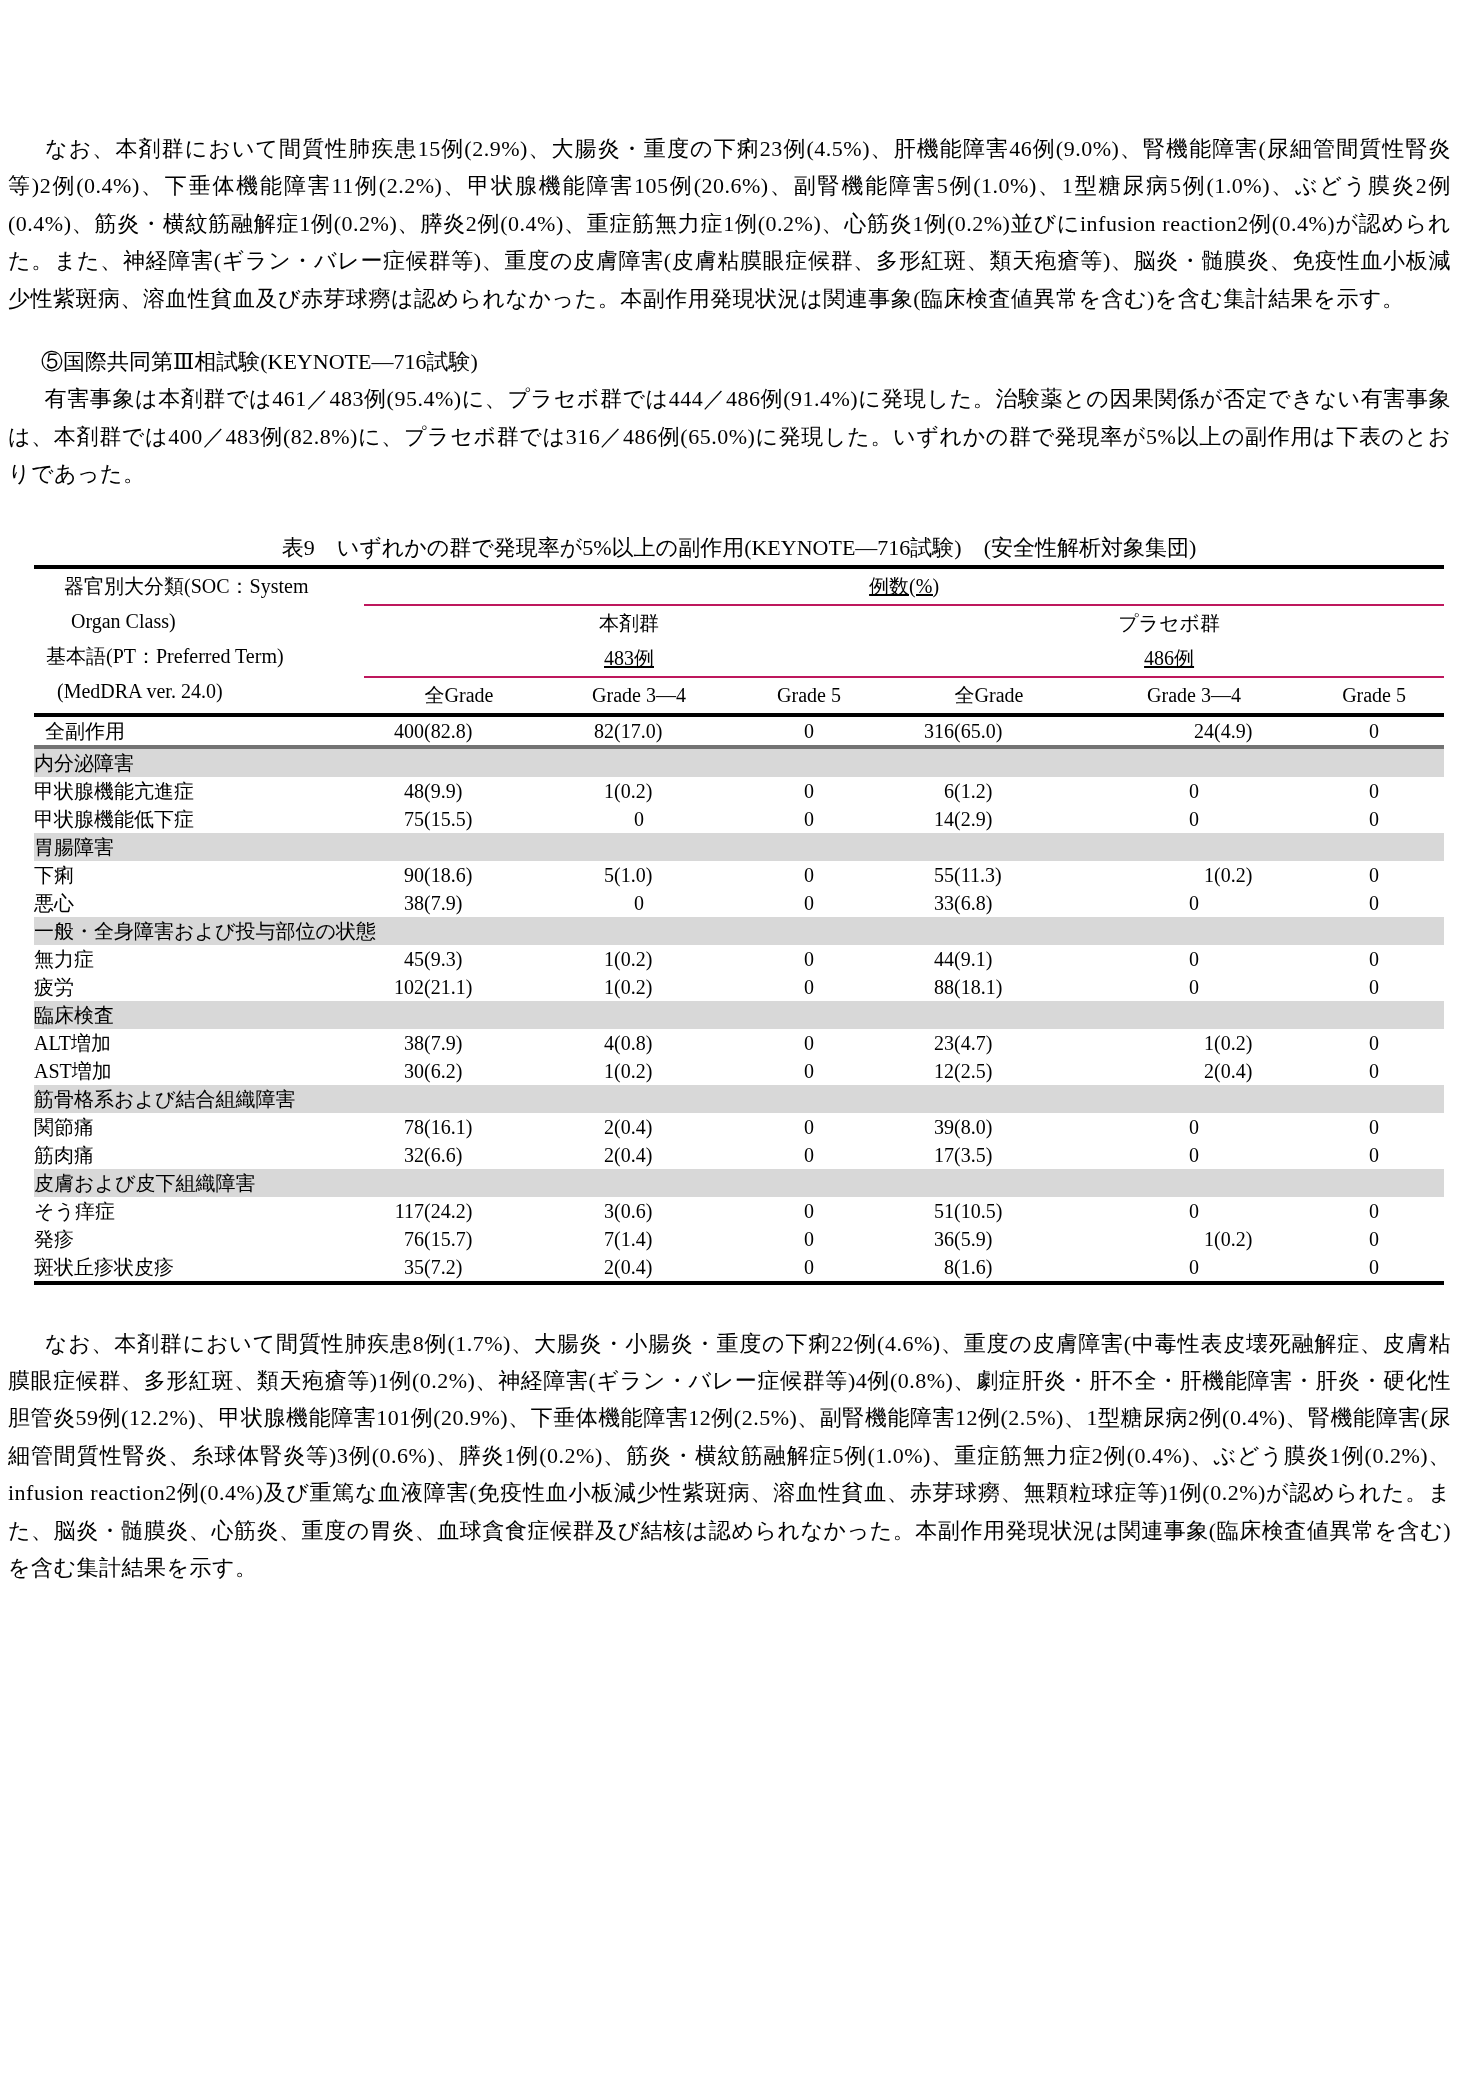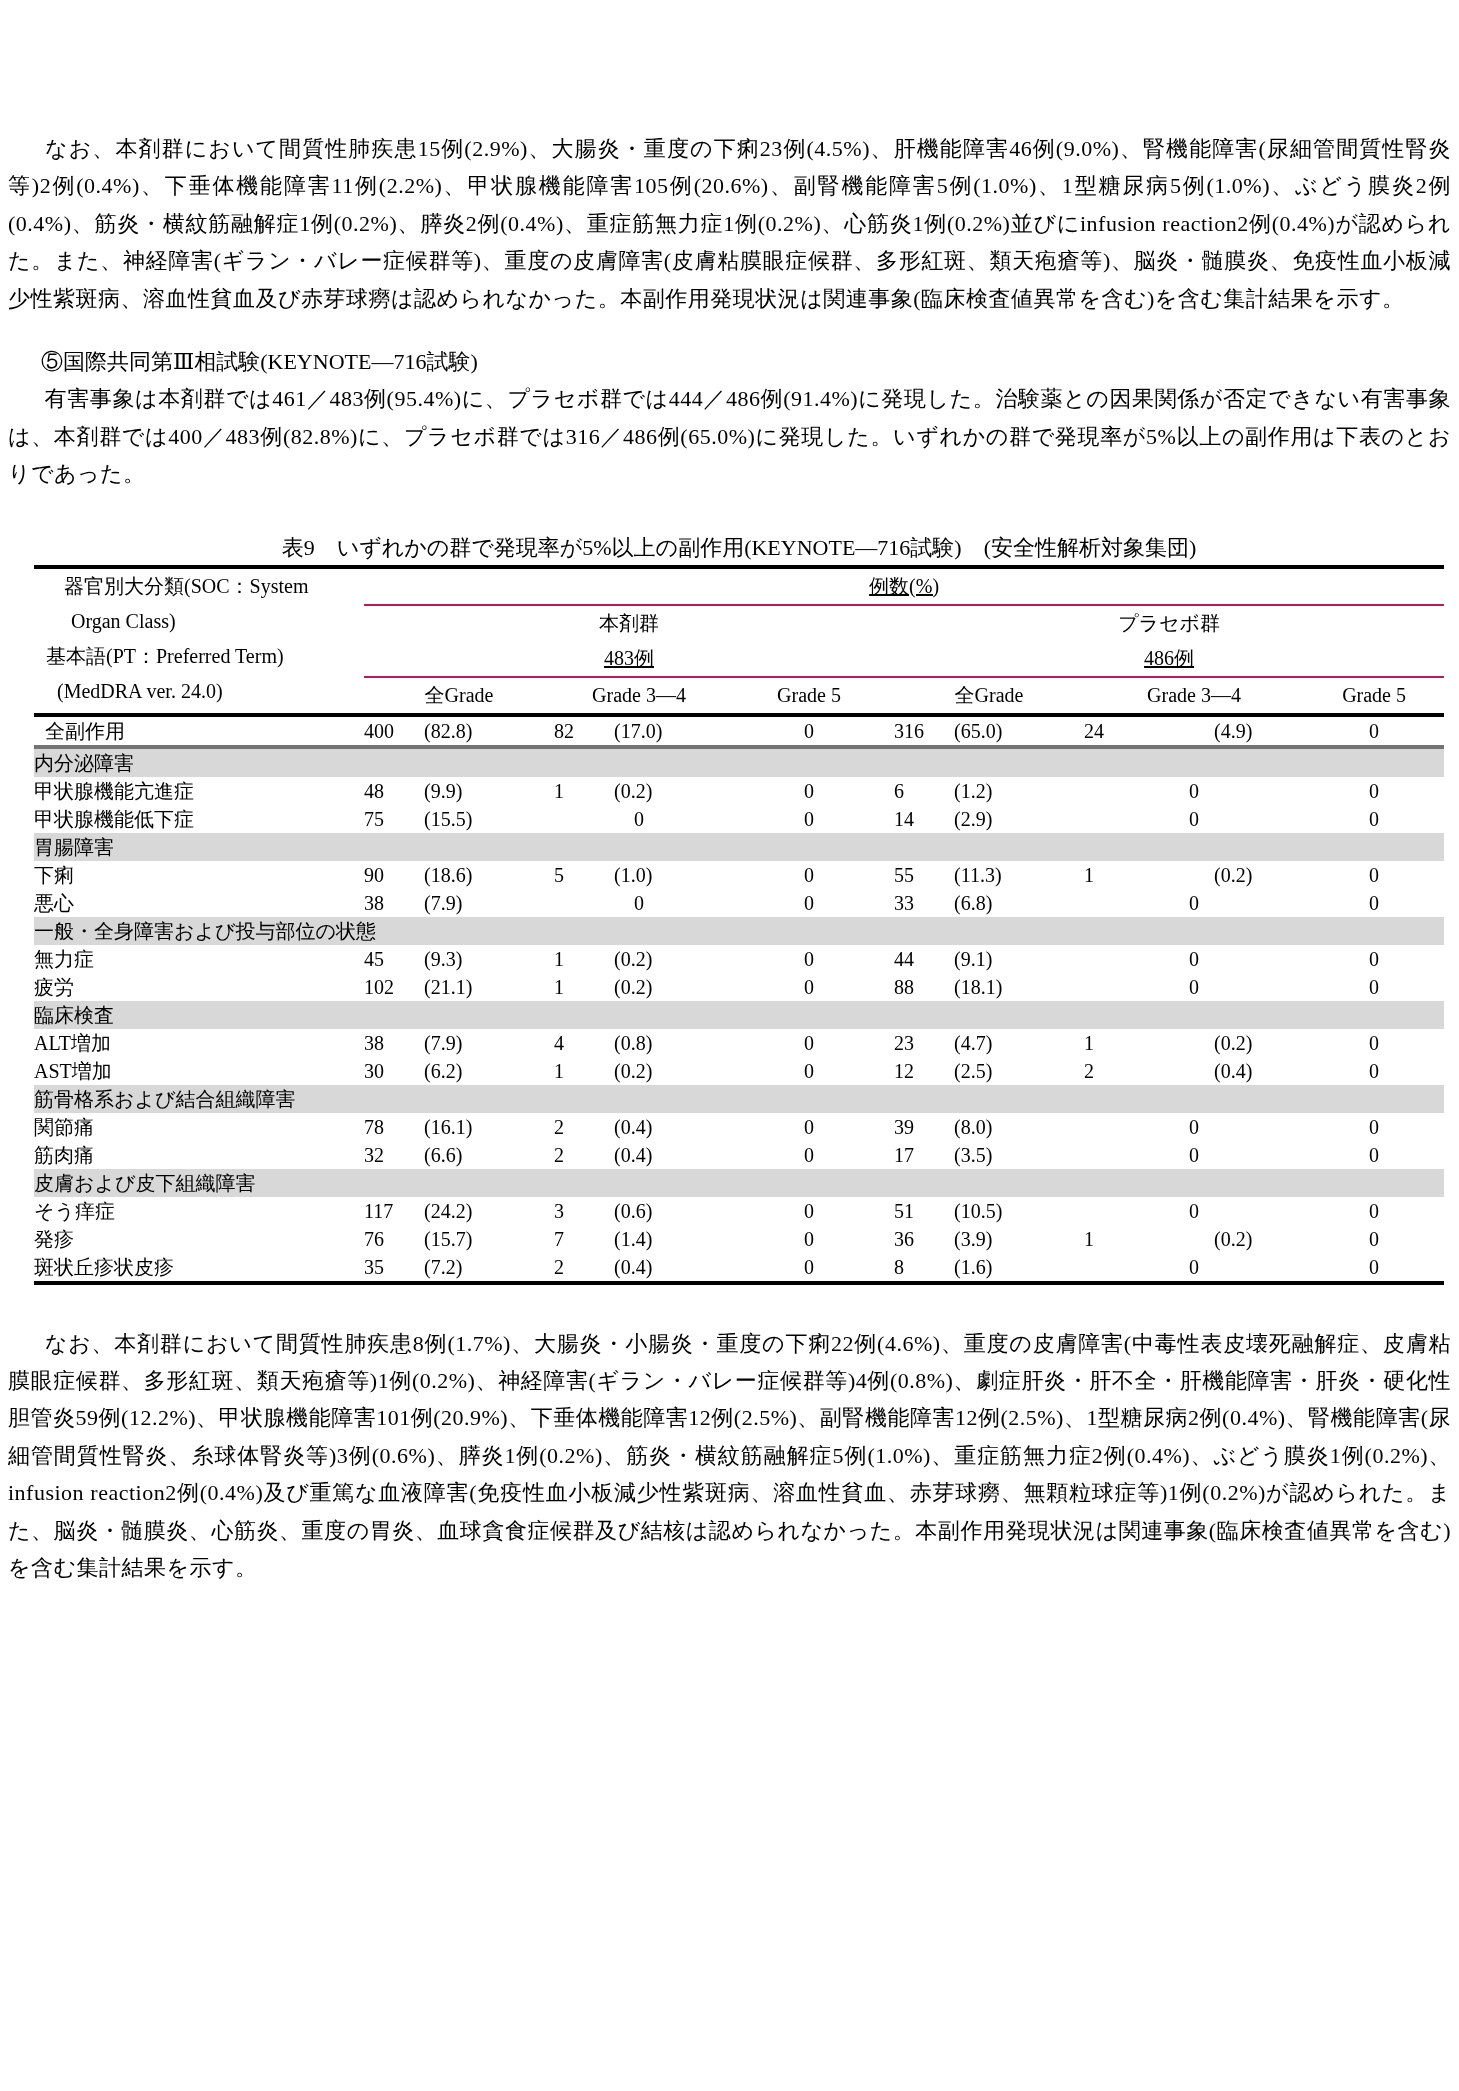--- a/index.html
+++ b/index.html
@@ -61,21 +61,21 @@
   .soc-l1 { padding-left: 30px; }
   .soc-l2 { padding-left: 37px; }
   .soc-l3 { padding-left: 12px; }
   .soc-l4 { padding-left: 23px; }
   .bb { border-bottom: 2px solid #be185d; text-decoration: underline; }
   thead tr.grades th, thead th.soc { border-bottom: 4px solid #000; }
   tbody td { height: 28px; line-height: 28px; }
   td.name { text-align: left; padding-left: 32px; }
   tr.total-row td.name { padding-left: 11px; }
   td.section { text-align: left; padding-left: 11px; background: #d8d8d8; }
-  td.n { text-align: left; padding-right: 9px; }
+  td.n { text-align: right; padding-right: 9px; }
   td.p { text-align: left; }
   td.z { text-align: center; }
   tr.total-row td { border-bottom: 4px solid #737373; }
   tbody tr:last-child td { border-bottom: 4px solid #000; }
   .para-3 { margin-top: 40px; }
 </style>
 </head>
 <body>
 
 <div class="content">
@@ -295,21 +295,21 @@
           <td class="z">0</td>
         </tr>
         <tr class="item-row">
           <td class="name">発疹</td>
           <td class="n">76</td>
           <td class="p">(15.7)</td>
           <td class="n">7</td>
           <td class="p">(1.4)</td>
           <td class="z">0</td>
           <td class="n">36</td>
-          <td class="p">(3.9)</td>
+          <td class="p">(5.9)</td>
           <td class="n">1</td>
           <td class="p">(0.2)</td>
           <td class="z">0</td>
         </tr>
         <tr class="item-row">
           <td class="name">斑状丘疹状皮疹</td>
           <td class="n">35</td>
           <td class="p">(7.2)</td>
           <td class="n">2</td>
           <td class="p">(0.4)</td>

